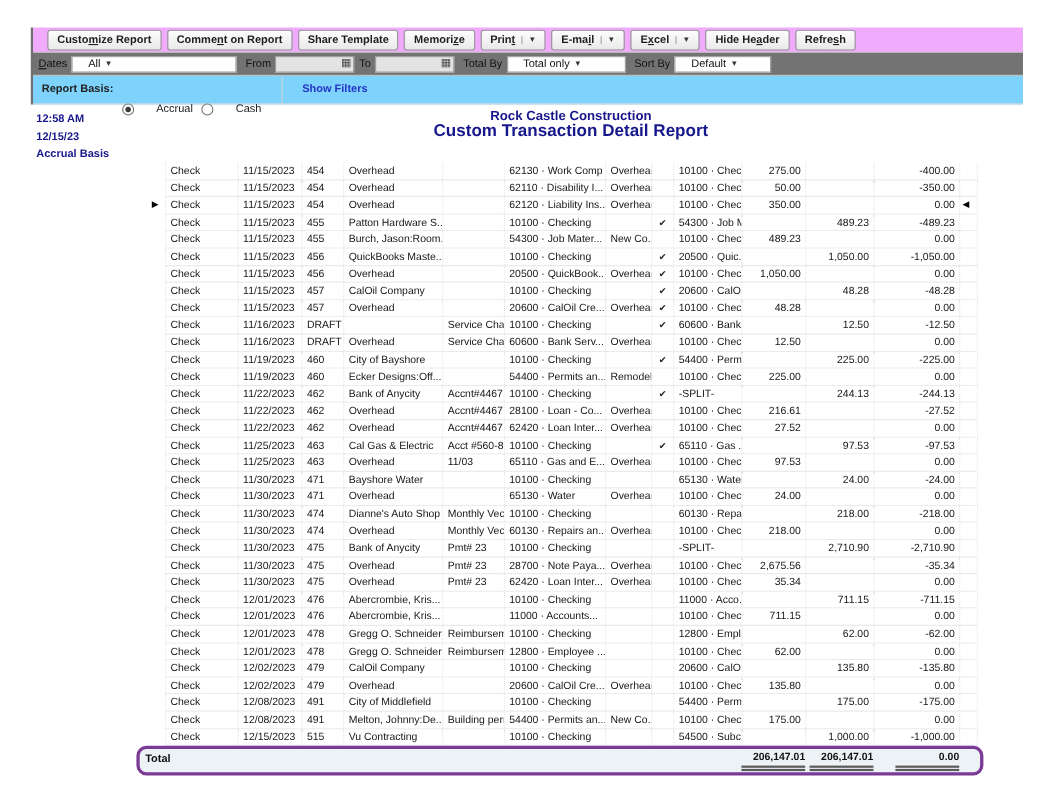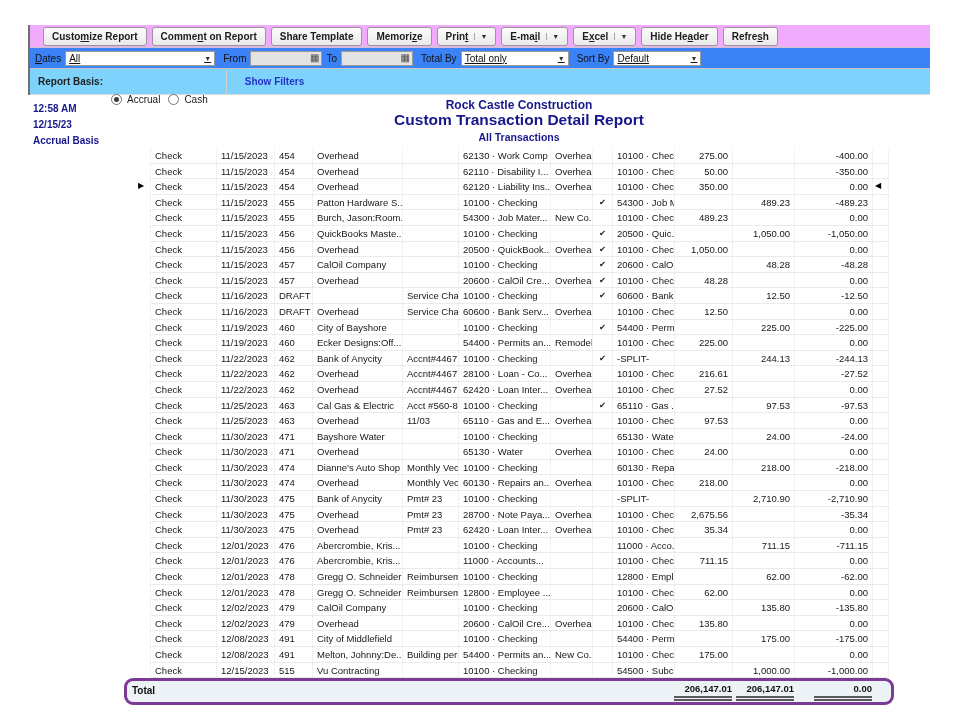--- a/index.html
+++ b/index.html
@@ -6,35 +6,35 @@
     font-family:"Liberation Sans",sans-serif;}
   .app{position:absolute;left:28px;top:25px;width:902px;}
   
   .chrome{border-left:2px solid #6f6f6f;}
   .toolbar{height:23px;background:#f0abfc;border-bottom:1px solid #c6c6c6;
     display:flex;align-items:center;gap:5px;padding-left:13px;box-sizing:border-box;}
   .btn{display:inline-flex;align-items:center;height:17px;padding:0 8px;
     background:linear-gradient(#fdfdfd,#e9e9e9);border:1px solid #979797;border-radius:3px;
     font-size:10px;font-weight:bold;color:#1d1d1d;white-space:nowrap;cursor:default;}
   .btn .arr{margin-left:6px;padding-left:5px;border-left:1px solid #a5a5a5;font-size:7px;color:#333;}
-  .filterbar{height:21px;background:#3b82f6;border-bottom:1px solid #c6c6c6;
+  .filterbar{height:21px;background:#737373;border-bottom:1px solid #c6c6c6;
     display:flex;align-items:center;gap:4px;padding-left:5px;box-sizing:border-box;font-size:10px;color:#111;}
-  .combo{display:inline-flex;align-items:center;justify-content:space-between;height:15px;
-    background:#fff;border:1px solid #9b9b9b;padding:0 3px;font-size:10px;box-sizing:border-box;text-decoration:underline;}
+  .combo{display:inline-flex;align-items:center;justify-content:flex-start;height:15px;
+    background:#fff;border:1px solid #9b9b9b;padding:0 14px;font-size:10px;box-sizing:border-box;}
   .combo .arr{font-size:7px;color:#333;margin-left:4px;}
   .datebox{display:inline-flex;align-items:center;justify-content:flex-end;height:15px;width:72px;
     background:#e3e3e3;border:1px solid #9b9b9b;box-sizing:border-box;}
   .cal{font-size:10px;color:#4a4a4a;margin-right:2px;line-height:10px;}
   .basisbar{height:26px;background:#7dd3fc;border-bottom:1px solid #dcdcdc;
     display:flex;align-items:center;gap:8px;padding-left:8px;box-sizing:border-box;font-size:10px;}
   .basis-label{font-weight:bold;color:#222;}
   .radio{width:11px;height:11px;border-radius:50%;border:1px solid #767676;background:#fff;
     box-sizing:border-box;display:inline-block;}
   .radio.sel::after{content:"";display:block;width:5px;height:5px;margin:2px;border-radius:50%;background:#3c3c3c;}
-  .ropt{display:inline-flex;align-items:center;gap:5px;color:#222;margin-top:35px;}
+  .ropt{display:inline-flex;align-items:center;gap:20px;color:#222;margin-top:35px;}
   .vsep{width:1px;height:24px;background:#d2d2d2;margin:0 10px;}
   .showfilters{font-weight:bold;color:#2433c4;cursor:default;}
   
   .navy{color:#17178c;font-weight:bold;}
   .info{position:absolute;left:5px;font-size:10px;}
   .titles{position:absolute;left:122px;width:738px;text-align:center;}
   .t-company{font-size:12px;}
   .t-main{font-size:15.5px;}
   .t-sub{font-size:10.5px;}
   
@@ -140,21 +140,20 @@
       <span class="showfilters">Show Filters</span>
     </div>
   </div>
 
   <div class="info navy" style="top:78px">12:58 AM</div>
   <div class="info navy" style="top:94px">12/15/23</div>
   <div class="info navy" style="top:110px">Accrual Basis</div>
 
   <div class="titles navy t-company" style="top:73px">Rock Castle Construction</div>
   <div class="titles navy t-main" style="top:86px">Custom Transaction Detail Report</div>
-  <div class="titles navy t-sub" style="top:106px">All Transactions</div>
 
   <div class="grid">
     <div>
         <div class="tr">
           <span class="td c-type">Check</span>
           <span class="td c-date">11/15/2023</span>
           <span class="td c-num">454</span>
           <span class="td c-name">Overhead</span>
           <span class="td c-memo"></span>
           <span class="td c-account">62130 · Work Comp</span>

